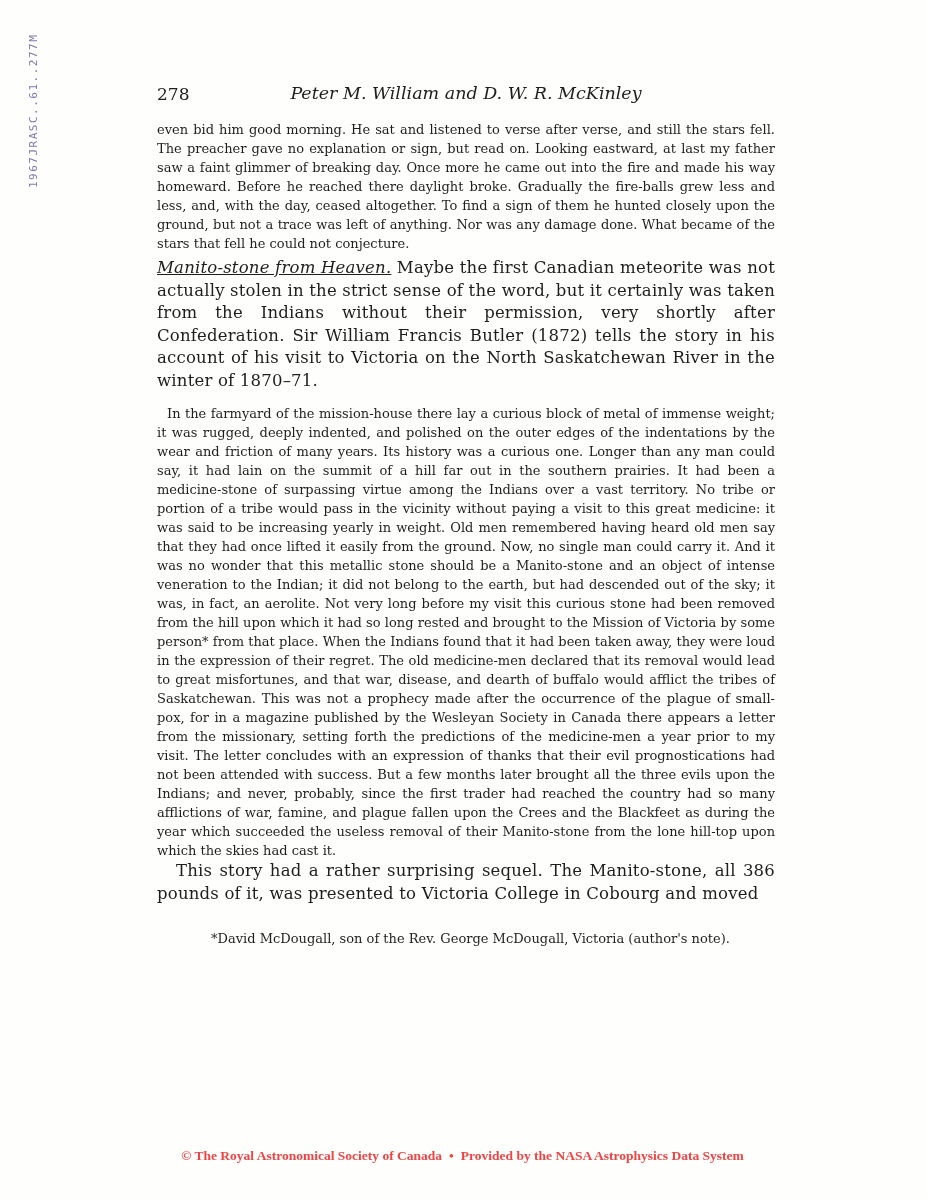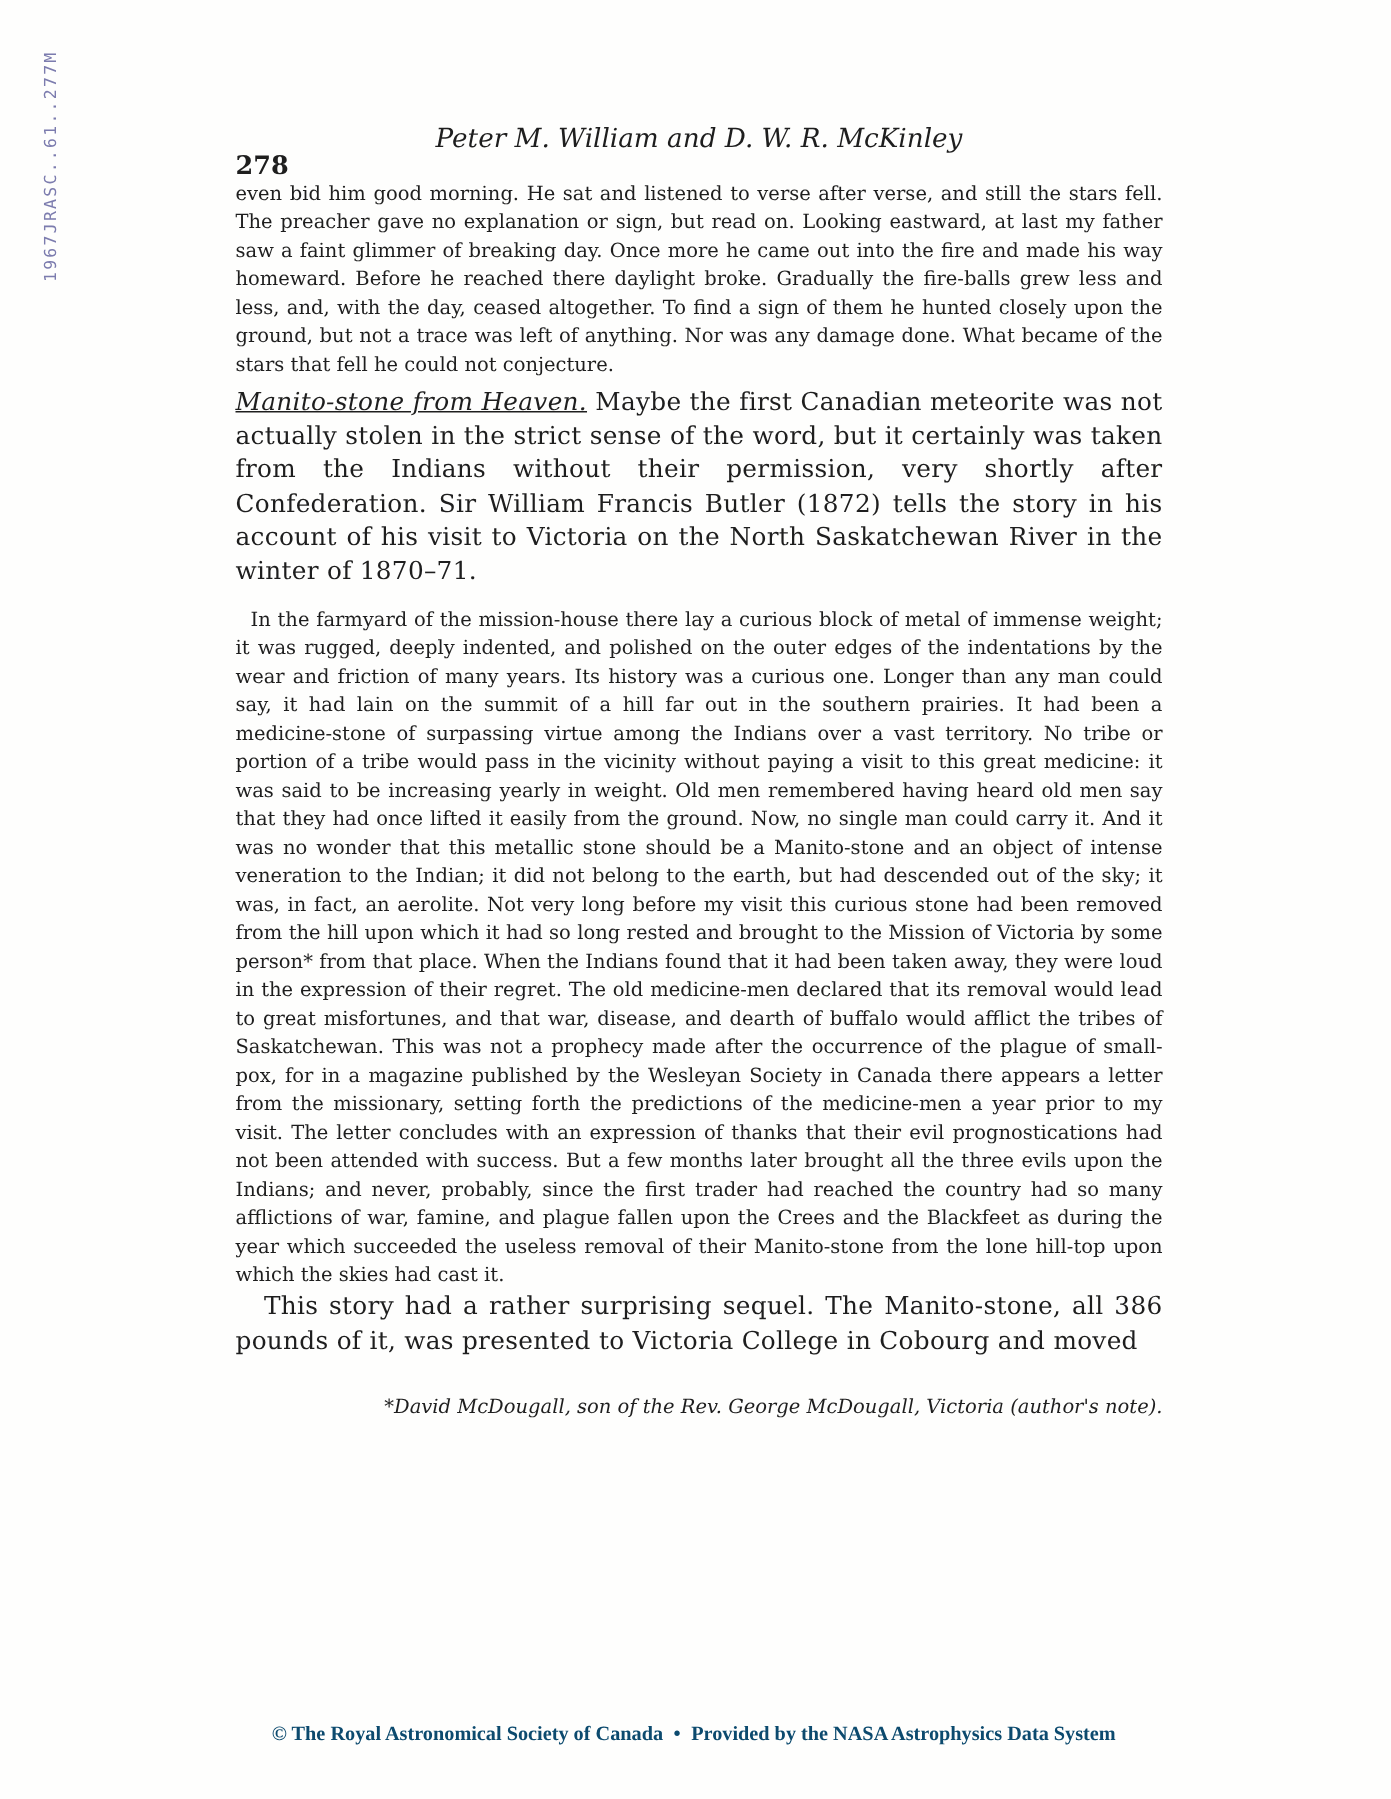--- a/index.html
+++ b/index.html
@@ -36,23 +36,22 @@
     width: 618px;
   }
   .page-header {
     position: relative;
     height: 24px;
     margin-bottom: 13px;
   }
   .page-number {
     position: absolute;
     left: 0;
-    top: 18px;
+    top: 1px;
     font-size: 17px;
-    font-weight: bold;
   }
   .running-title {
     display: block;
     text-align: center;
     font-style: italic;
     font-size: 17.5px;
   }
   p {
     margin: 0;
     text-align: justify;
@@ -64,32 +63,32 @@
   .large {
     font-size: 16.5px;
     line-height: 22.5px;
     letter-spacing: 0.2px;
   }
   .para-continuation { margin-bottom: 4px; }
   .para-leonid       { margin-bottom: 21px; }
   .para-manito       { margin-bottom: 12px; }
   .butler-quote      { text-indent: 10px; }
   .para-sequel       { margin-bottom: 24px; text-indent: 19px; }
-  .footnote          { text-indent: 9px; text-align: right; font-style: italic; }
+  .footnote          { text-indent: 9px; text-align: center; }
   .italic-lead { font-style: italic; text-decoration: underline; }
   .page-footer {
     position: absolute;
     left: 150px;
     width: 625px;
     top: 1148px;
     text-align: center;
     font-family: "Liberation Serif", serif;
     font-weight: bold;
     font-size: 13.5px;
-    color: #0c4a6e;
+    color: #ef4444;
   }
   .footer-sep {
     display: inline-block;
     margin: 0 7px;
   }
 </style>
 </head>
 <body>
 
 <div class="page">

